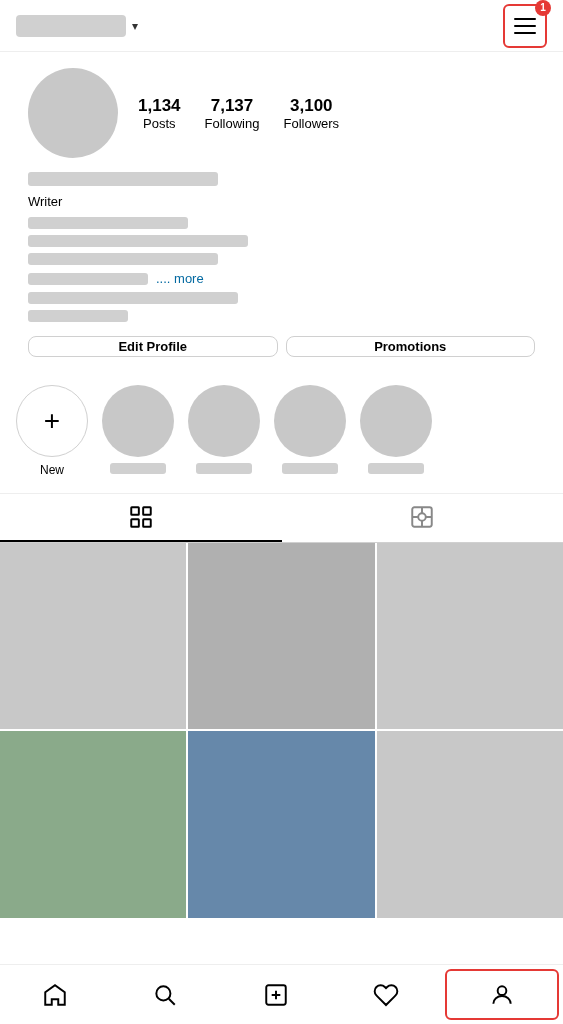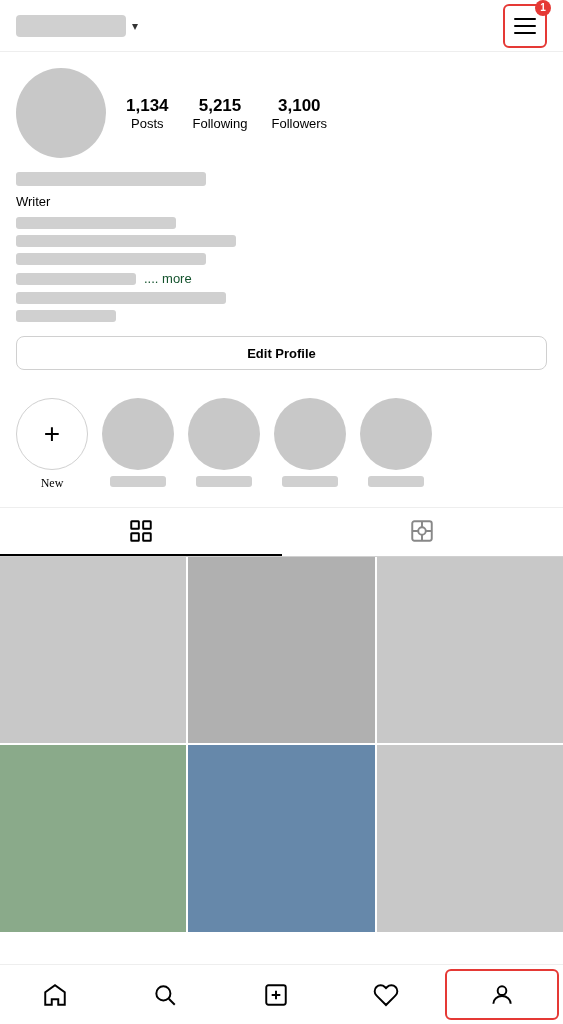--- a/index.html
+++ b/index.html
@@ -71,21 +71,21 @@
       width: 16px;
       height: 16px;
       border-radius: 50%;
       display: flex;
       align-items: center;
       justify-content: center;
     }
 
     
     .profile-section {
-      padding: 16px 16px 12px;
+      padding: 16px 28px 12px;
     }
     .profile-top {
       display: flex;
       align-items: center;
       gap: 20px;
       margin-bottom: 14px;
     }
     .avatar {
       width: 90px;
       height: 90px;
@@ -130,32 +130,32 @@
       margin-bottom: 8px;
     }
     .bio-line {
       height: 12px;
       background: #d0d0d0;
       border-radius: 3px;
       margin-bottom: 6px;
     }
     .bio-more {
       font-size: 13px;
-      color: #14532d;
+      color: #0369a1;
     }
 
     
     .action-buttons {
       display: flex;
       gap: 8px;
       margin-bottom: 16px;
     }
     .action-btn {
       flex: 1;
-      height: 34px;
+      height: 21px;
       border: 1.5px solid #d0d0d0;
       border-radius: 8px;
       background: #fff;
       font-size: 13px;
       font-weight: 600;
       color: #000;
       cursor: pointer;
       display: flex;
       align-items: center;
       justify-content: center;
@@ -190,21 +190,20 @@
     .plus-icon {
       font-size: 28px;
       color: #000;
       font-weight: 300;
       line-height: 1;
     }
     .story-label {
       font-size: 12px;
       color: #000;
       text-align: center;
-      font-family: Liberation Serif, serif;
     }
     .story-label-placeholder {
       width: 56px;
       height: 11px;
       background: #d0d0d0;
       border-radius: 3px;
     }
 
     
     .tabs-row {
@@ -307,21 +306,21 @@
 
 <div class="profile-section">
   <div class="profile-top">
     <div class="avatar"></div>
     <div class="stats-row">
       <div class="stat-item">
         <span class="stat-number">1,134</span>
         <span class="stat-label">Posts</span>
       </div>
       <div class="stat-item">
-        <span class="stat-number">5,215</span>
+        <span class="stat-number">7,137</span>
         <span class="stat-label">Following</span>
       </div>
       <div class="stat-item">
         <span class="stat-number">3,100</span>
         <span class="stat-label">Followers</span>
       </div>
     </div>
   </div>
 
   <div class="bio-section">
@@ -333,20 +332,21 @@
     <div style="display:flex; align-items:center; gap:8px; margin-bottom:6px;">
       <div class="bio-line" style="width:120px; margin-bottom:0;"></div>
       <span class="bio-more">.... more</span>
     </div>
     <div class="bio-line" style="width:210px;"></div>
     <div class="bio-line" style="width:100px; margin-top:2px;"></div>
   </div>
 
   <div class="action-buttons">
     <button class="action-btn">Edit Profile</button>
+    <button class="action-btn">Promotions</button>
   </div>
 </div>
 
 <div class="stories-row">
 
   <div class="story-item">
     <div class="story-circle new-story">
       <span class="plus-icon">+</span>
     </div>
     <span class="story-label">New</span>

